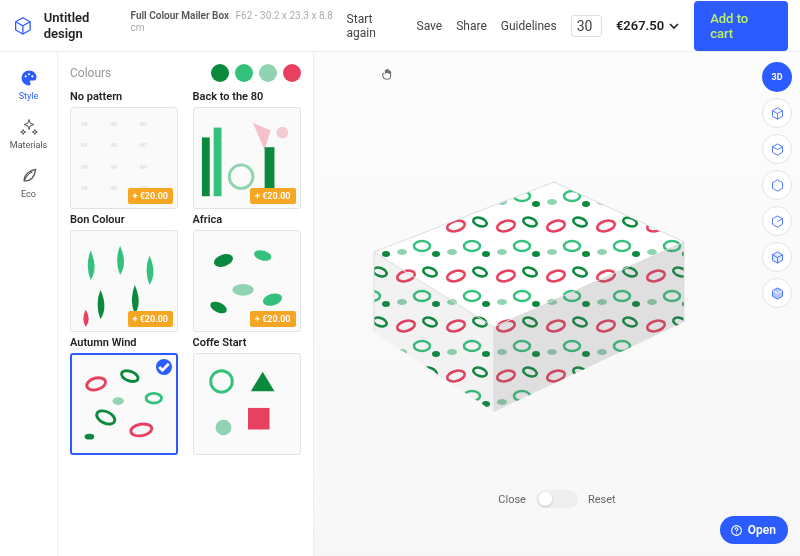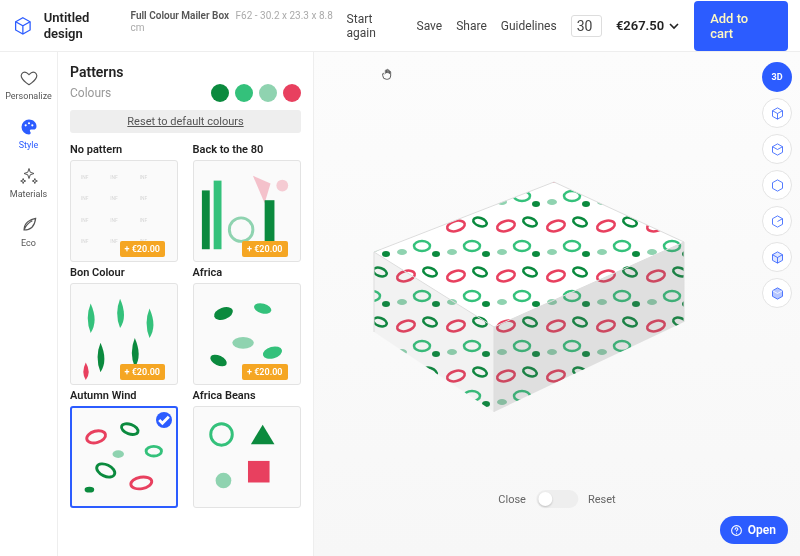--- a/index.html
+++ b/index.html
@@ -8,37 +8,37 @@
 .logo-icon { width:22px; height:22px; margin-right:10px; }
 .title-block { display:flex; flex-direction:row; line-height:1.2; }
 .design-title { font-size:13px; font-weight:600; color:#222; }
 .subtitle-line { font-size:10px; color:#555; }
 .subtitle-line .dims { color:#aaa; margin-left:4px; }
 .top-actions { margin-left:auto; display:flex; align-items:center; gap:14px; font-size:12px; color:#444; }
 .top-actions .link { cursor:pointer; }
 .qty-box { width:32px; height:22px; border:1px solid #ddd; border-radius:3px; display:flex; align-items:center; padding:0 5px; font-size:14px; color:#444; }
 .price-box { display:flex; align-items:center; gap:4px; font-size:13px; color:#222; font-weight:600; }
 .price-box svg { width:12px; height:12px; }
-.add-cart { background:#2c5cff; color:#fef9c3; font-size:13px; font-weight:500; padding:10px 16px; border-radius:4px; cursor:pointer; }
+.add-cart { background:#2c5cff; color:#bef264; font-size:13px; font-weight:500; padding:10px 16px; border-radius:4px; cursor:pointer; }
 .left-nav { position:absolute; top:52px; left:0; width:58px; bottom:0; background:#fff; border-right:1px solid #eee; display:flex; flex-direction:column; align-items:center; padding-top:10px; gap:4px; }
 .nav-item { display:flex; flex-direction:column; align-items:center; gap:3px; font-size:9px; color:#555; width:50px; padding:6px 0; border-radius:6px; cursor:pointer; }
 .nav-item.active { color:#2c5cff; }
 .nav-item svg { width:20px; height:20px; }
 .panel { position:absolute; top:52px; left:58px; width:256px; bottom:0; background:#fff; border-right:1px solid #eee; padding:12px 12px 0 12px; overflow:hidden; }
 .panel h2 { font-size:14px; font-weight:600; color:#222; margin-bottom:4px; }
 .colours-row { display:flex; align-items:center; justify-content:space-between; margin-bottom:8px; }
 .colours-label { font-size:12px; color:#999; }
 .swatches { display:flex; gap:6px; }
 .swatch { width:18px; height:18px; border-radius:50%; }
 .reset-bar { background:#eee; text-align:center; font-size:11px; color:#555; text-decoration:underline; padding:5px 0; border-radius:3px; cursor:pointer; margin-bottom:10px; }
 .grid { display:grid; grid-template-columns:1fr 1fr; gap:4px 14px; }
 .tile .tile-label { font-size:11px; font-weight:600; color:#222; margin-bottom:4px; display:block; }
 .thumb { position:relative; width:108px; height:102px; border:1px solid #e3e3e3; border-radius:3px; background:#fafafa; cursor:pointer; overflow:hidden; }
 .thumb.selected { border:2px solid #2c5cff; }
-.badge { position:absolute; bottom:4px; right:12px; background:#f5a623; color:#fff; font-size:9px; padding:3px 5px; border-radius:2px; font-weight:600; }
+.badge { position:absolute; bottom:4px; right:4px; background:#f5a623; color:#fff; font-size:9px; padding:3px 5px; border-radius:2px; font-weight:600; }
 .check { position:absolute; top:4px; right:4px; width:16px; height:16px; border-radius:50%; background:#2c5cff; display:flex; align-items:center; justify-content:center; }
 .check svg { width:9px; height:9px; }
 .canvas { position:absolute; top:52px; left:314px; right:0; bottom:0; background:linear-gradient(#fcfcfc,#f7f7f7); }
 .cursor-icon { position:absolute; top:14px; left:66px; color:#555; }
 .right-tools { position:absolute; top:62px; right:8px; display:flex; flex-direction:column; gap:6px;justify-content:space-between; }
 .tool-btn { width:30px; height:30px; border-radius:50%; background:#fff; border:1px solid #e4e4e4; display:flex; align-items:center; justify-content:center; cursor:pointer; font-size:9px; font-weight:700; }
 .tool-btn.primary { background:#2c5cff; color:#fff; border:none; }
 .tool-btn svg { width:15px; height:15px; }
 .toggle-bar { position:absolute; bottom:48px; left:50%; transform:translateX(-50%); display:flex; align-items:center; gap:10px; font-size:11px; color:#666; }
 .toggle-track { width:42px; height:18px; border-radius:10px; background:#eee; position:relative; cursor:pointer; }
@@ -79,26 +79,20 @@
       <span>€267.50</span>
       <svg viewBox="0 0 12 12">
           <path d="M2 4l4 4 4-4" fill="none" stroke="#222" stroke-width="1.6"></path>
         </svg>
     </span>
     <span class="add-cart">Add to cart</span>
   </div>
 </div>
 
 <div class="left-nav">
-  <div class="nav-item">
-    <svg viewBox="0 0 24 24">
-        <path d="M12 20s-7-4.5-9-9c-1.3-3 1-6 4-6 2 0 3 1 5 3 2-2 3-3 5-3 3 0 5.3 3 4 6-2 4.5-9 9-9 9z" fill="none" stroke="#555" stroke-width="1.4"></path>
-      </svg>
-    <span>Personalize</span>
-  </div>
   <div class="nav-item active">
     <svg viewBox="0 0 24 24">
         <path d="M12 3a9 9 0 100 18c1.5 0 2-1 2-2s-1-1.5-1-2.5 1-1.5 2-1.5h2a4 4 0 004-4C21 6.5 17 3 12 3z" fill="#2c5cff"></path>
         <circle cx="8" cy="10" r="1.3" fill="#fff"></circle>
         <circle cx="12" cy="7.5" r="1.3" fill="#fff"></circle>
         <circle cx="16" cy="10" r="1.3" fill="#fff"></circle>
       </svg>
     <span>Style</span>
   </div>
   <div class="nav-item">
@@ -109,31 +103,29 @@
   </div>
   <div class="nav-item">
     <svg viewBox="0 0 24 24">
         <path d="M6 18C6 9 14 5 20 4c-1 8-5 14-14 14zm0 0c2-5 6-9 10-11" fill="none" stroke="#555" stroke-width="1.4"></path>
       </svg>
     <span>Eco</span>
   </div>
 </div>
 
 <div class="panel">
-  <h2>Patterns</h2>
   <div class="colours-row">
     <span class="colours-label">Colours</span>
     <div class="swatches">
       <span class="swatch" style="background:#0b8a3e"></span>
       <span class="swatch" style="background:#34c17b"></span>
       <span class="swatch" style="background:#8fd3b0"></span>
       <span class="swatch" style="background:#e8405f"></span>
     </div>
   </div>
-  <div class="reset-bar">Reset to default colours</div>
 
   <div class="grid">
 
     <div class="tile">
       <span class="tile-label">No pattern</span>
       <div class="thumb">
         <svg viewBox="0 0 108 102">
             <g fill="#d6d6d6" font-size="5" font-family="Arial">
               <text x="10" y="18">INF</text>
               <text x="40" y="18">INF</text>
@@ -217,21 +209,21 @@
           </svg>
         <span class="check">
             <svg viewBox="0 0 10 10">
               <path d="M2 5l2 2 4-4" fill="none" stroke="#fff" stroke-width="1.8"></path>
             </svg>
           </span>
       </div>
     </div>
 
     <div class="tile">
-      <span class="tile-label">Africa Beans</span>
+      <span class="tile-label">Coffe Start</span>
       <div class="thumb">
         <svg viewBox="0 0 108 102">
             <circle cx="28" cy="28" r="11" fill="none" stroke="#34c17b" stroke-width="3"></circle>
             <rect x="55" y="55" width="22" height="22" fill="#e8405f"></rect>
             <path d="M70 18l12 20h-24z" fill="#0b8a3e"></path>
             <circle cx="30" cy="75" r="8" fill="#8fd3b0"></circle>
           </svg>
       </div>
     </div>
   </div>

